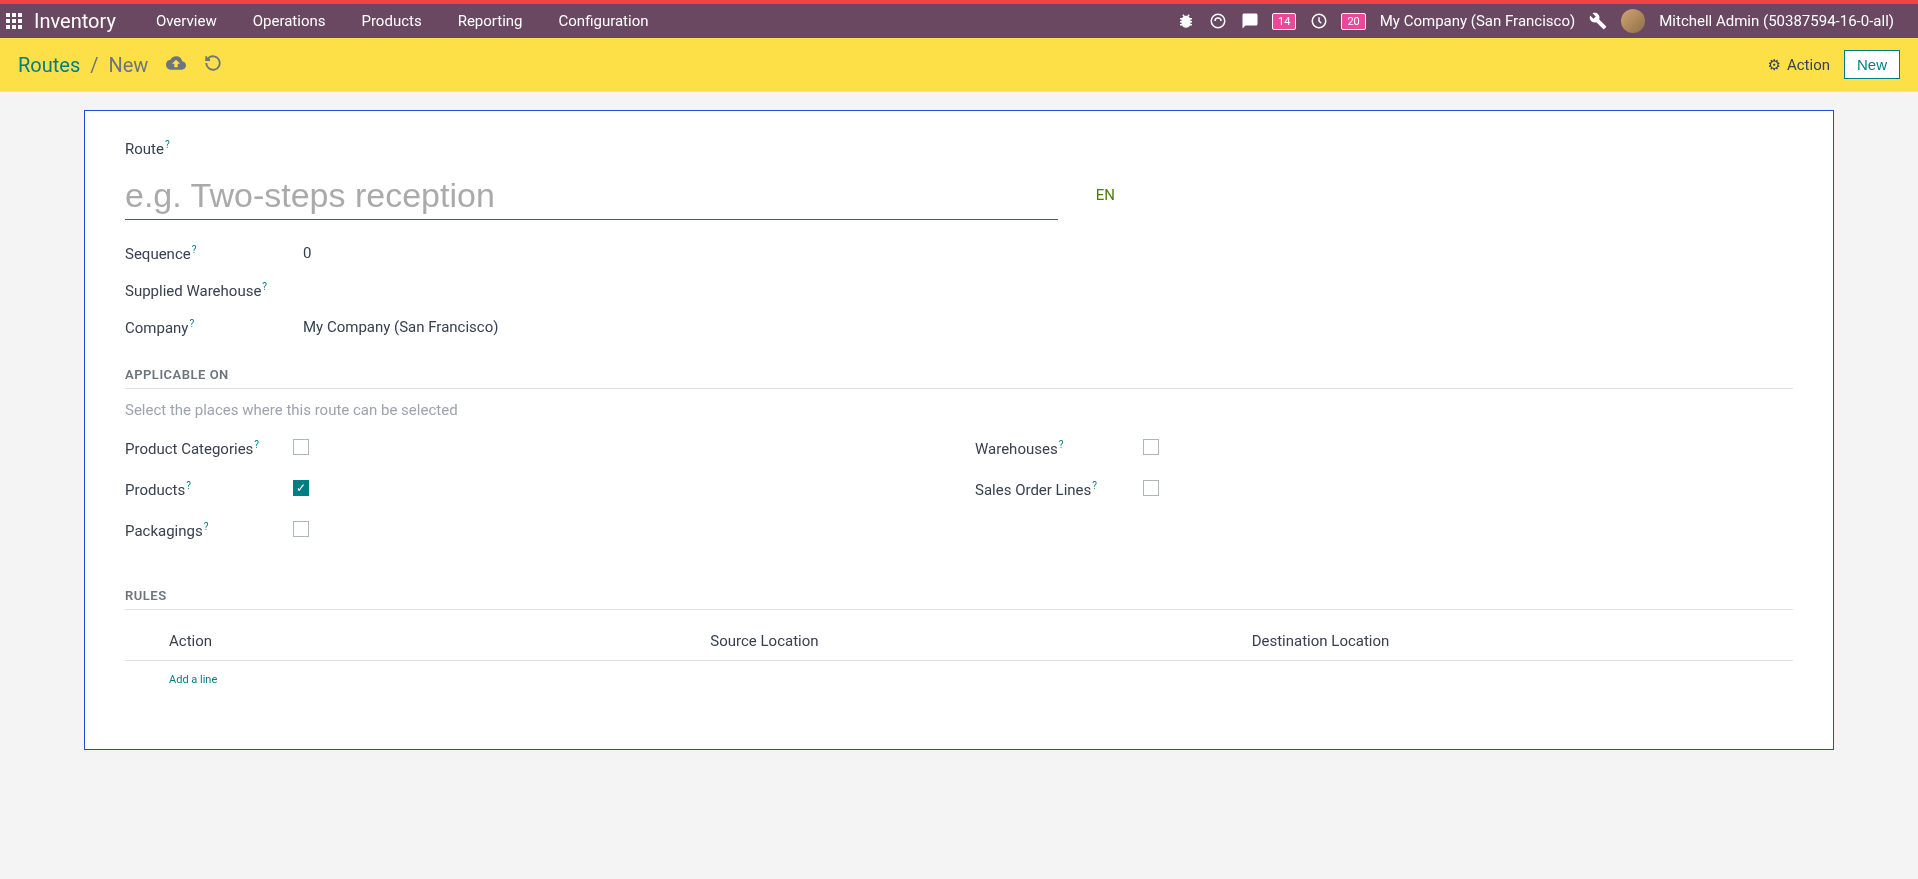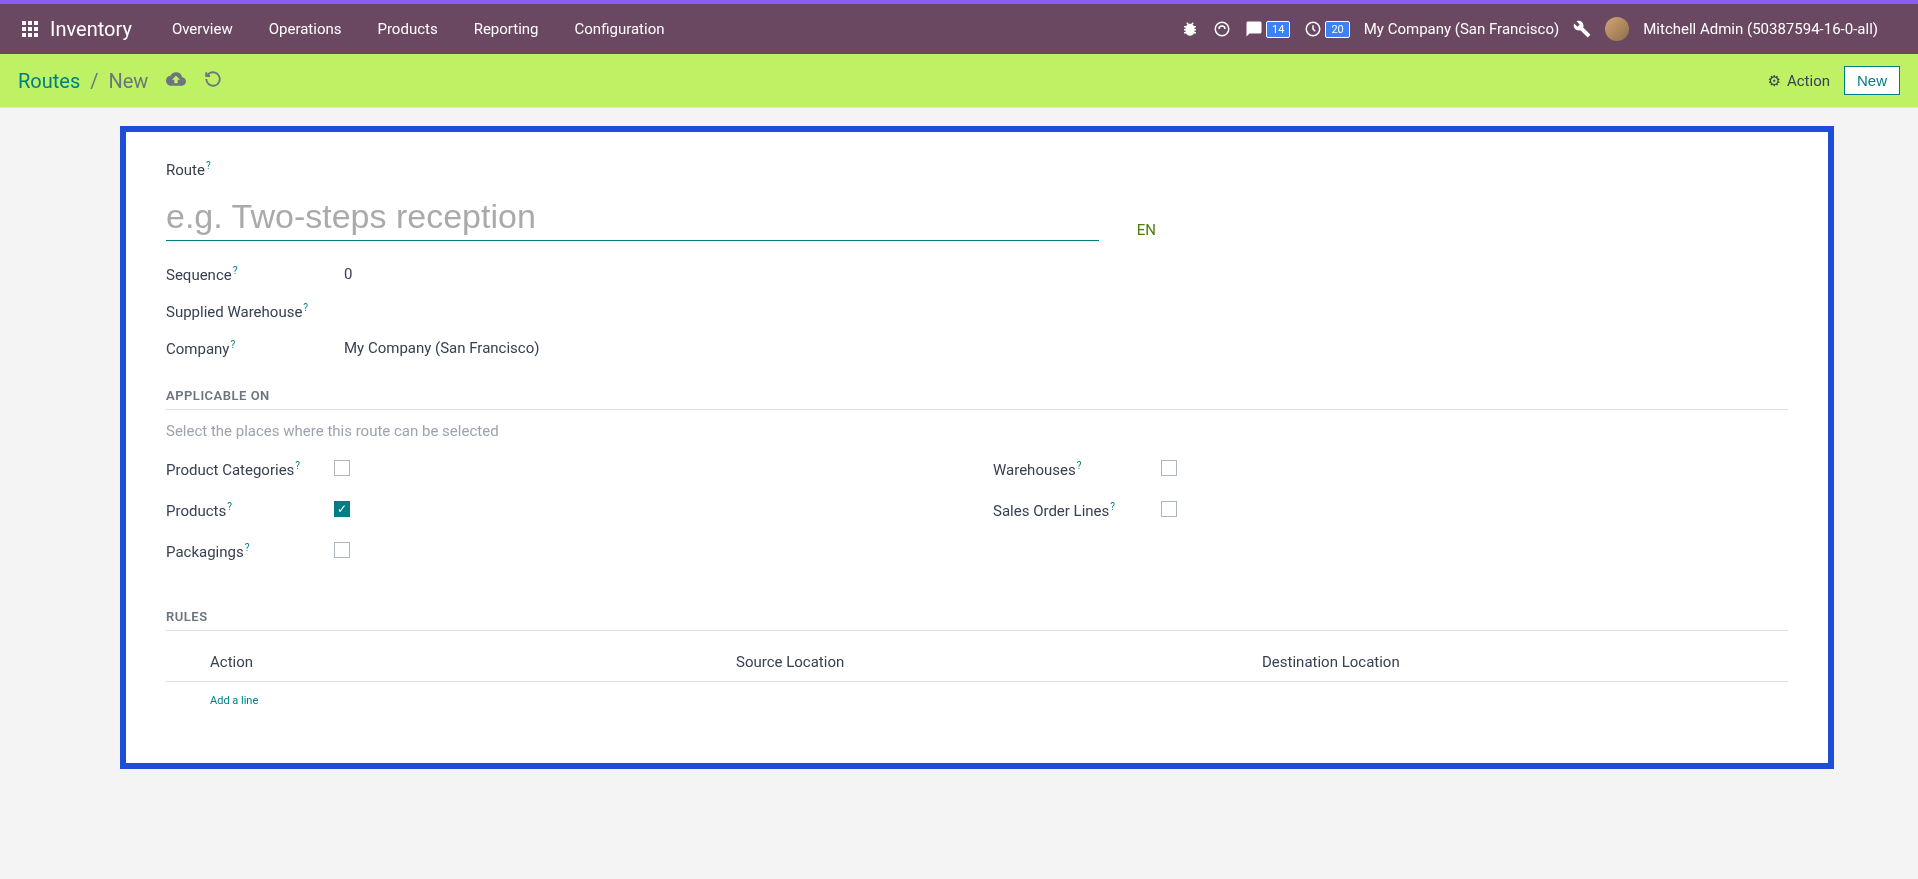--- a/index.html
+++ b/index.html
@@ -4,26 +4,26 @@
 <style>
 * { box-sizing: border-box; margin: 0; padding: 0; }
 body {
   font-family: -apple-system, BlinkMacSystemFont, "Segoe UI", Roboto, "Helvetica Neue", Arial, sans-serif;
   background: #f4f4f4;
   color: #374151;
   font-size: 14px;
 }
 .topbar {
   background: #6b4862;
-  height: 54px;
+  height: 38px;
   display: flex;
   align-items: center;
   color: #fff;
-  padding: 0 16px;
-  border-top: 4px solid #8b5cf6;
+  padding: 0 0;
+  border-top: 4px solid #ef4444;
 }
 .apps-icon {
   display: grid;
   grid-template-columns: repeat(3, 4px);
   grid-template-rows: repeat(3, 4px);
   gap: 2px;
   margin: 0 12px 0 6px;
   cursor: pointer;
 }
 .apps-icon span { background: #fff; width: 4px; height: 4px; }
@@ -37,39 +37,39 @@
 .nav-item {
   padding: 0 16px;
   font-size: 15px;
   cursor: pointer;
   line-height: 46px;
 }
 .spacer { flex: 1; }
 .systray { display: flex; align-items: center; gap: 14px; }
 .systray-icon { cursor: pointer; font-size: 16px; color: #fff; display:flex; align-items:center; }
 .badge {
-  background: #3b82f6;
+  background: #ec4899;
   border: 1px solid #fff;
   color: #fff;
   font-size: 11px;
   padding: 0 5px;
   border-radius: 2px;
-  margin-left: 3px;
+  margin-left: 13px;
   line-height: 15px;
 }
 .company-name { font-size: 15px; cursor: pointer; }
 .avatar {
   width: 24px; height: 24px; border-radius: 50%;
   background: linear-gradient(135deg, #d4a574 0%, #8b6f47 100%);
   display:inline-block;
 }
 .user-name { font-size: 15px; margin-right: 24px; cursor:pointer; }
 
 .control-bar {
-  background: #bef264;
+  background: #fde047;
   border-bottom: 1px solid #dee2e6;
   padding: 12px 18px;
   display: flex;
   align-items: center;
 }
 .breadcrumb { font-size: 20px; display:flex; align-items:center; gap:10px; }
 .breadcrumb .crumb-link { color: #017e84; cursor:pointer; }
 .breadcrumb .crumb-sep { color: #6c757d; }
 .breadcrumb .crumb-current { color: #6c757d; }
 .status-icons { display:flex; gap:18px; margin-left:18px; align-items:center; }
@@ -82,40 +82,39 @@
   color: #017e84;
   background:#fff;
   padding: 5px 12px;
   font-size: 15px;
   cursor:pointer;
   border-radius:0;
 }
 .main { padding: 18px 84px; }
 .sheet {
   background:#fff;
-  border:6px solid #1d4ed8;
+  border:1px solid #1d4ed8;
   padding: 24px 40px 56px;
   min-height: 640px;
-  margin-left: 36px;
 }
 .field-row { display:flex; align-items:flex-start; margin-bottom:14px; }
 .field-label {
   width: 178px;
   font-size: 15px;
   color:#374151;
   padding-top:4px;
   position:relative;
 }
 .help-q {
   color:#017e84;
   font-size:10px;
   vertical-align: super;
   margin-left:1px;
 }
-.route-input-wrap { flex:1; display:flex; align-items:flex-end; max-width:990px;gap:28px; }
+.route-input-wrap { flex:1; display:flex; align-items:center; max-width:990px;gap:28px; }
 .route-input {
   flex:1;
   border:none;
   border-bottom:1px solid #017e84;
   font-size:34px;
   color:#374151;
   padding: 4px 0;
   background:transparent;
 }
 .route-input::placeholder { color:#aaa; }

